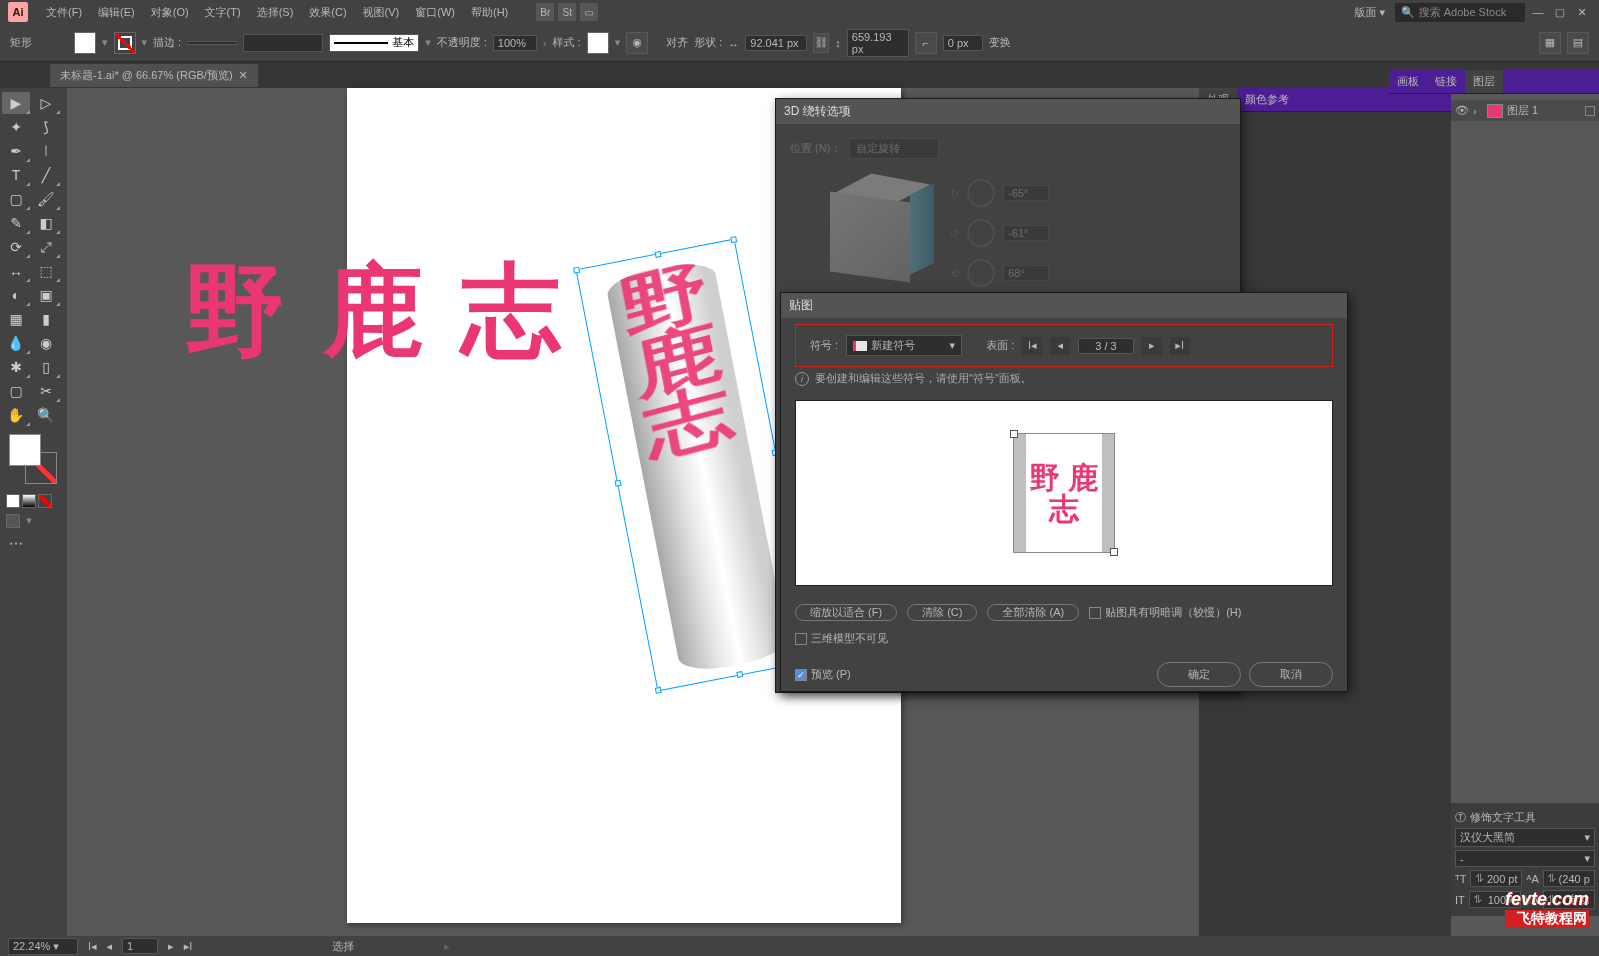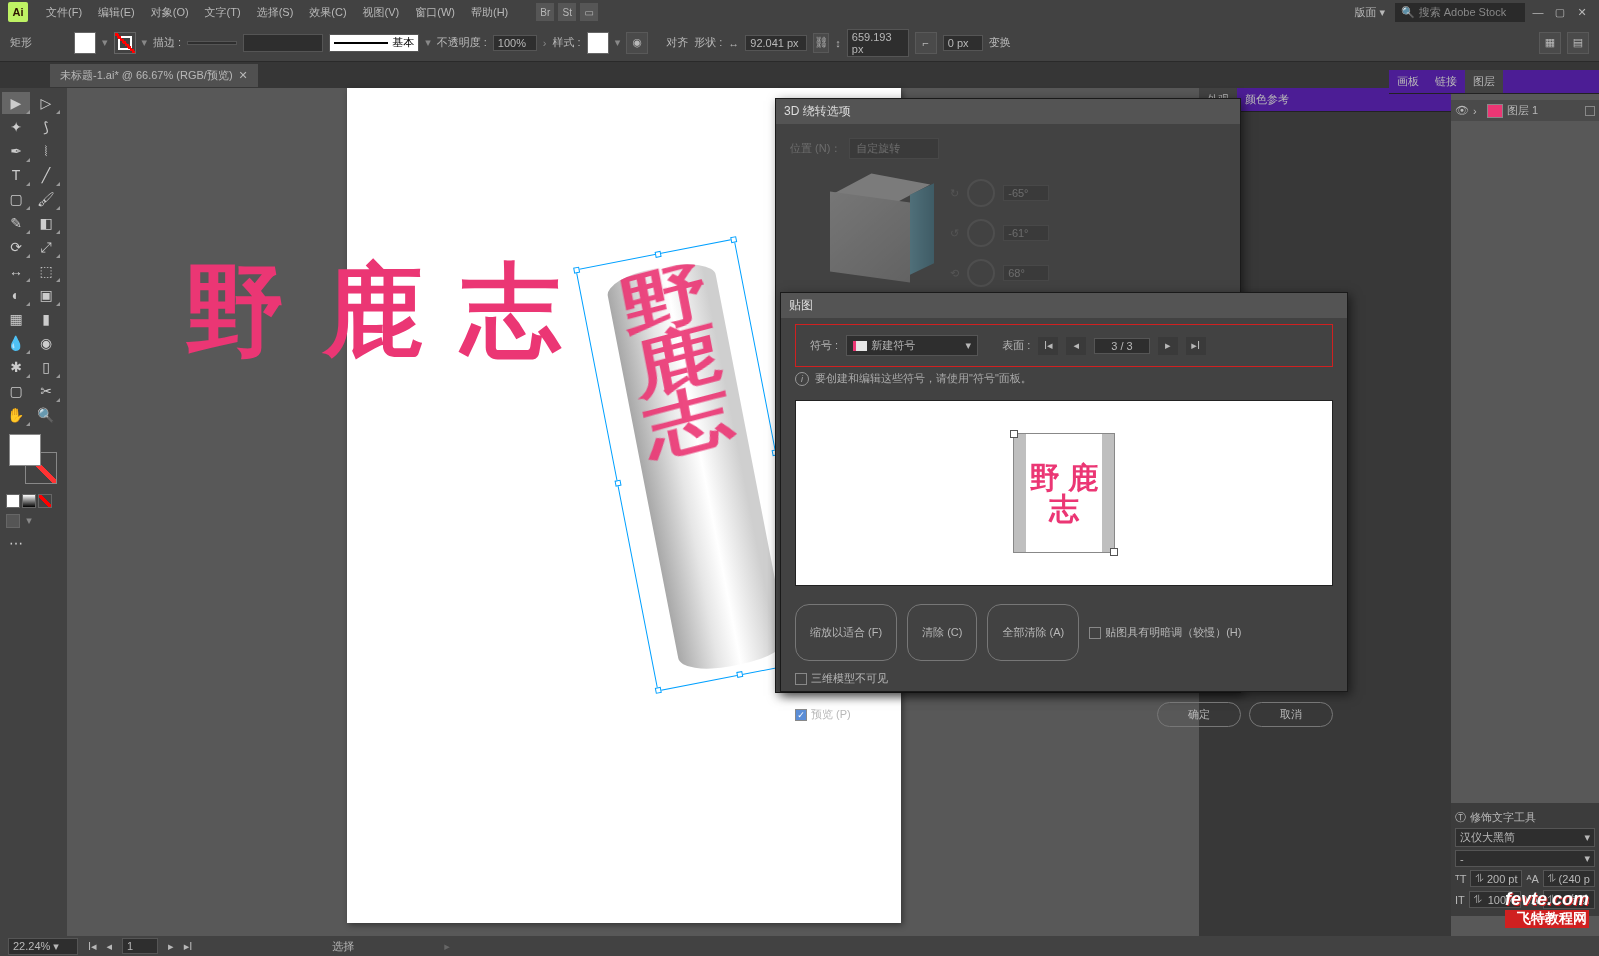--- a/index.html
+++ b/index.html
@@ -1,18 +1,18 @@
 <!DOCTYPE html>
 <html><head>
 <meta charset="utf-8">
 <style>
 * { margin: 0; padding: 0; box-sizing: border-box; font-family: "Microsoft YaHei", Arial, sans-serif; user-select: none; }
 body { background: #323232; color: #b8b8b8; font-size: 11px; width: 1599px; height: 956px; overflow: hidden; position: relative; }
 .menubar { height: 24px; background: #424242; display: flex; align-items: center; padding: 0 8px; gap: 4px; }
-.ai-logo { width: 20px; height: 20px; background: #bef264; color: #2d1300; font-weight: bold; font-size: 11px; display: flex; align-items: center; justify-content: center; border-radius: 2px; margin-right: 8px; }
+.ai-logo { width: 20px; height: 20px; background: #fca5a5; color: #2d1300; font-weight: bold; font-size: 11px; display: flex; align-items: center; justify-content: center; border-radius: 2px; margin-right: 8px; }
 .menu-item { padding: 2px 6px; cursor: default; }
 .menu-spacer { flex: 1; }
 .menu-icon { width: 18px; height: 18px; background: #565656; display: flex; align-items: center; justify-content: center; font-size: 10px; }
 .search-box { background: #2a2a2a; padding: 2px 6px; color: #888; width: 130px; display: flex; align-items: center; gap: 4px; }
 .win-ctrl { width: 18px; height: 14px; display: flex; align-items: center; justify-content: center; }
 .control-bar { height: 38px; background: #424242; display: flex; align-items: center; padding: 0 10px; gap: 6px; border-bottom: 1px solid #2a2a2a; }
 .ctrl-label { color: #b8b8b8; }
 .swatch { width: 22px; height: 22px; border: 1px solid #666; background: #fff; }
 .swatch.stroke { background: transparent; position: relative; }
 .swatch.stroke::before { content: ''; position: absolute; top: 3px; left: 3px; right: 3px; bottom: 3px; border: 2px solid #fff; }
@@ -55,35 +55,35 @@
 .dialog-body { padding: 14px; }
 .cube-preview { width: 100px; height: 100px; margin: 20px 0 20px 40px; position: relative; }
 .cube-face { position: absolute; }
 .cube-f1 { width: 80px; height: 80px; background: linear-gradient(135deg, #d8d8d8, #a0a0a0); transform: skewY(8deg); top: 18px; left: 0; }
 .cube-f2 { width: 24px; height: 80px; background: linear-gradient(90deg, #6ac4e0, #3a8ca8); transform: skewY(-26deg); top: 10px; left: 80px; }
 .cube-f3 { width: 80px; height: 20px; background: #e6e6e6; transform: skewX(-62deg) skewY(8deg); top: 0; left: 12px; }
 .rot-row { display: flex; align-items: center; gap: 8px; margin: 12px 0; color: #777; }
 .rot-dial { width: 28px; height: 28px; border: 2px solid #666; border-radius: 50%; }
 .dialog-map { left: 780px; top: 292px; width: 568px; height: 400px; }
 .map-ctrl-row { display: flex; align-items: center; gap: 8px; padding: 10px 14px; }
-.map-dd { background: #2e2e2e; border: 1px solid #555; padding: 2px 6px; width: 132px; display: flex; align-items: center; gap: 4px; }
+.map-dd { background: #2e2e2e; border: 1px solid #555; padding: 2px 6px; width: 116px; display: flex; align-items: center; gap: 4px; }
 .map-dd .sym { width: 14px; height: 10px; background: #e6e6e6; border-left: 3px solid #eb3674; }
 .nav-btn { width: 20px; height: 18px; display: flex; align-items: center; justify-content: center; background: #3a3a3a; }
 .surf-num { background: #2e2e2e; border: 1px solid #555; padding: 1px 16px; }
 .red-box { border: 1px solid #d02020; }
 .info-row { padding: 4px 14px; display: flex; align-items: center; gap: 6px; color: #aaa; }
 .info-icon { width: 14px; height: 14px; border: 1px solid #999; border-radius: 50%; display: flex; align-items: center; justify-content: center; font-size: 9px; font-style: italic; }
 .map-preview { margin: 10px 14px; height: 186px; background: #fff; border: 1px solid #222; position: relative; display: flex; align-items: center; justify-content: center; }
 .map-art { width: 102px; height: 120px; background: linear-gradient(90deg, #bfbfbf 0 12px, #fff 12px calc(100% - 12px), #bfbfbf calc(100% - 12px)); display: flex; align-items: center; justify-content: center; border: 1px solid #888; position: relative; }
 .map-art .t { font-size: 30px; font-weight: 900; color: #eb3674; line-height: 1.05; text-align: center; }
 .map-art::before, .map-art::after { content: ''; position: absolute; width: 6px; height: 6px; border: 1px solid #555; background: #fff; }
 .map-art::before { top: -4px; left: -4px; }
 .map-art::after { bottom: -4px; right: -4px; }
 .button-row { padding: 8px 14px; display: flex; align-items: center; gap: 10px; flex-wrap: wrap; }
-.pill-btn { border: 1px solid #777; border-radius: 14px; padding: 20px 14px; }
+.pill-btn { border: 1px solid #777; border-radius: 14px; padding: 0 14px; }
 .checkbox { display: flex; align-items: center; gap: 4px; }
 .check-box { width: 12px; height: 12px; border: 1px solid #888; display: flex; align-items: center; justify-content: center; font-size: 9px; }
 .layers-panel { position: absolute; right: 0; top: 100px; width: 148px; background: #3c3c3c; }
 .layer-row { display: flex; align-items: center; gap: 4px; padding: 3px 4px; background: #4a4a4a; }
 .layer-thumb { width: 16px; height: 14px; background: #fff; border: 1px solid #888; }
 .statusbar { position: absolute; bottom: 0; left: 0; right: 0; height: 20px; background: #424242; display: flex; align-items: center; padding: 0 8px; gap: 10px; }
 .watermark { position: absolute; right: 10px; bottom: 28px; text-align: right; }
 .watermark .l1 { font-size: 18px; font-weight: 900; font-style: italic; color: #fff; text-shadow: 1px 1px 0 #d02020; }
 .watermark .l2 { font-size: 14px; font-weight: bold; color: #fff; background: #d02020; padding: 0 2px; }
 .strip-icons { position: absolute; left: 67px; top: 88px; bottom: 20px; width: 10px; background: #323232; }

